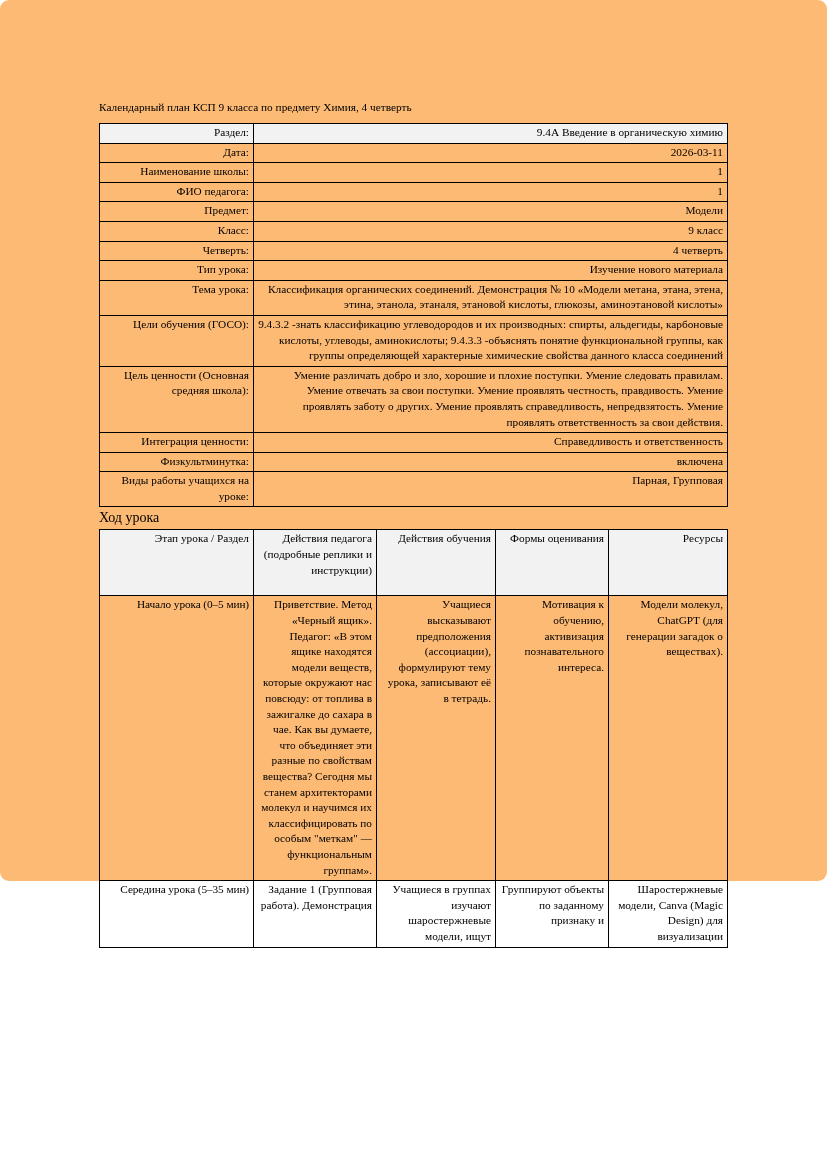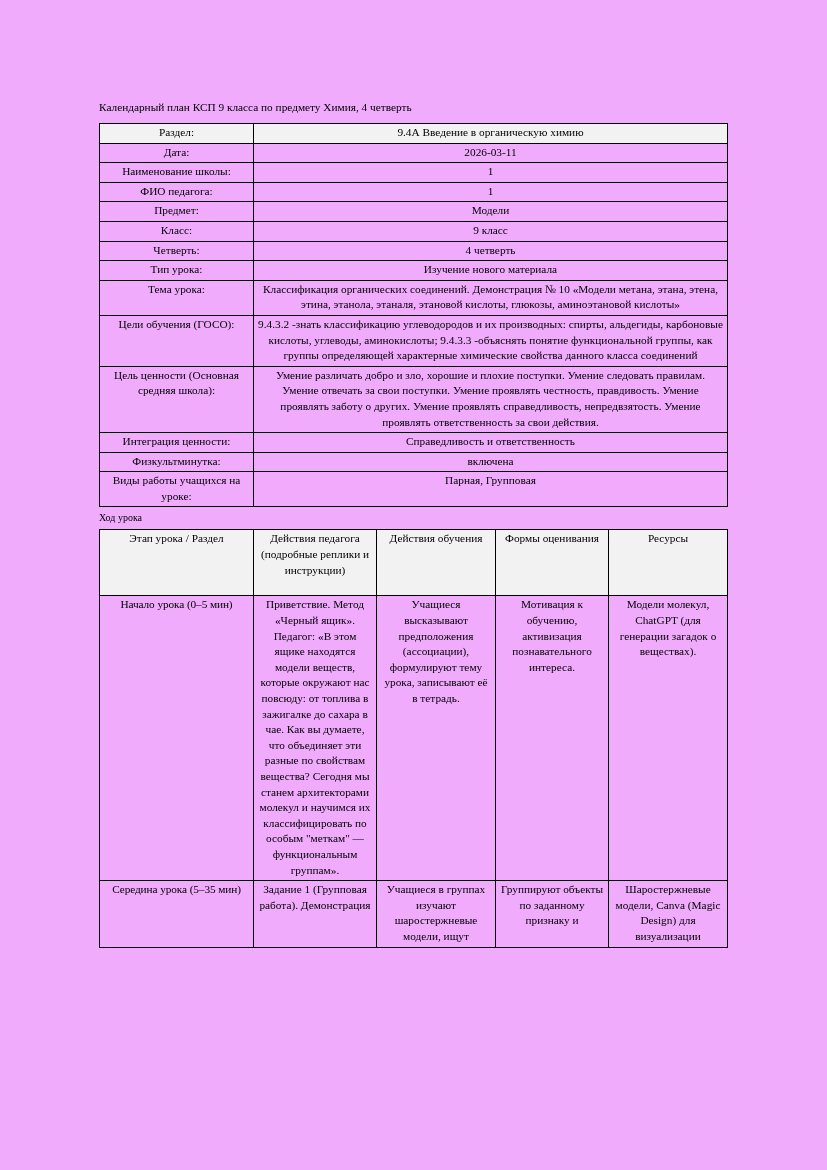--- a/index.html
+++ b/index.html
@@ -15,59 +15,60 @@
     font-family: "Liberation Serif", "DejaVu Serif", serif;
     color: #000000;
     -webkit-font-smoothing: antialiased;
   }
 
   .page {
     position: absolute;
     left: 0;
     top: 0;
     width: 827px;
-    height: 1170px;
-    background: #f0abfc;
+    height: 881px;
+    background: #fdba74;
+    border-radius: 9px;
   }
 
   .content {
     position: absolute;
     left: 99px;
     top: 99px;
     width: 628px;
   }
 
   .doc-title {
     font-size: 11.3px;
     line-height: 16px;
     margin-bottom: 8px;
     white-space: nowrap;
   }
 
   .section-label {
-    font-size: 10px;
+    font-size: 14px;
     line-height: 16px;
     margin-top: 3px;
     margin-bottom: 3px;
   }
 
   table.doc-table {
     border-collapse: collapse;
     width: 628px;
     table-layout: fixed;
     font-size: 11.3px;
     line-height: 15.6px;
   }
 
   table.doc-table td,
   table.doc-table th {
     border: 1px solid #000000;
     padding: 1px 4px 2px 4px;
     vertical-align: top;
-    text-align: center;
+    text-align: right;
     font-weight: normal;
     word-wrap: break-word;
     overflow-wrap: break-word;
     hyphens: none;
     margin-left: 34px;
   }
 
   
   #info-table col.c-label { width: 154px; }
   #info-table col.c-value { width: 474px; }

